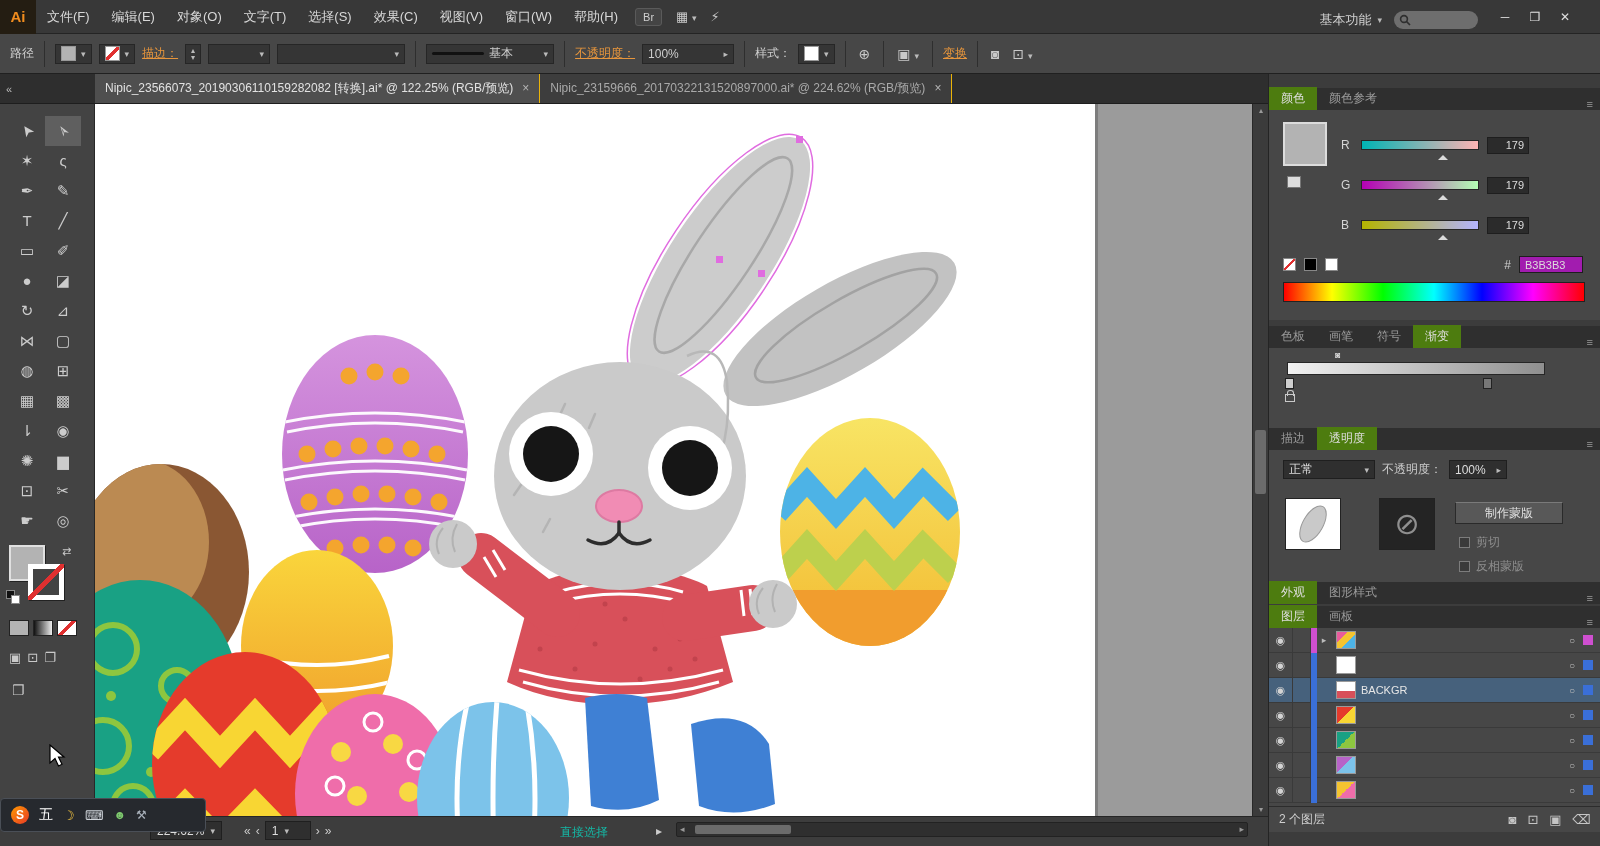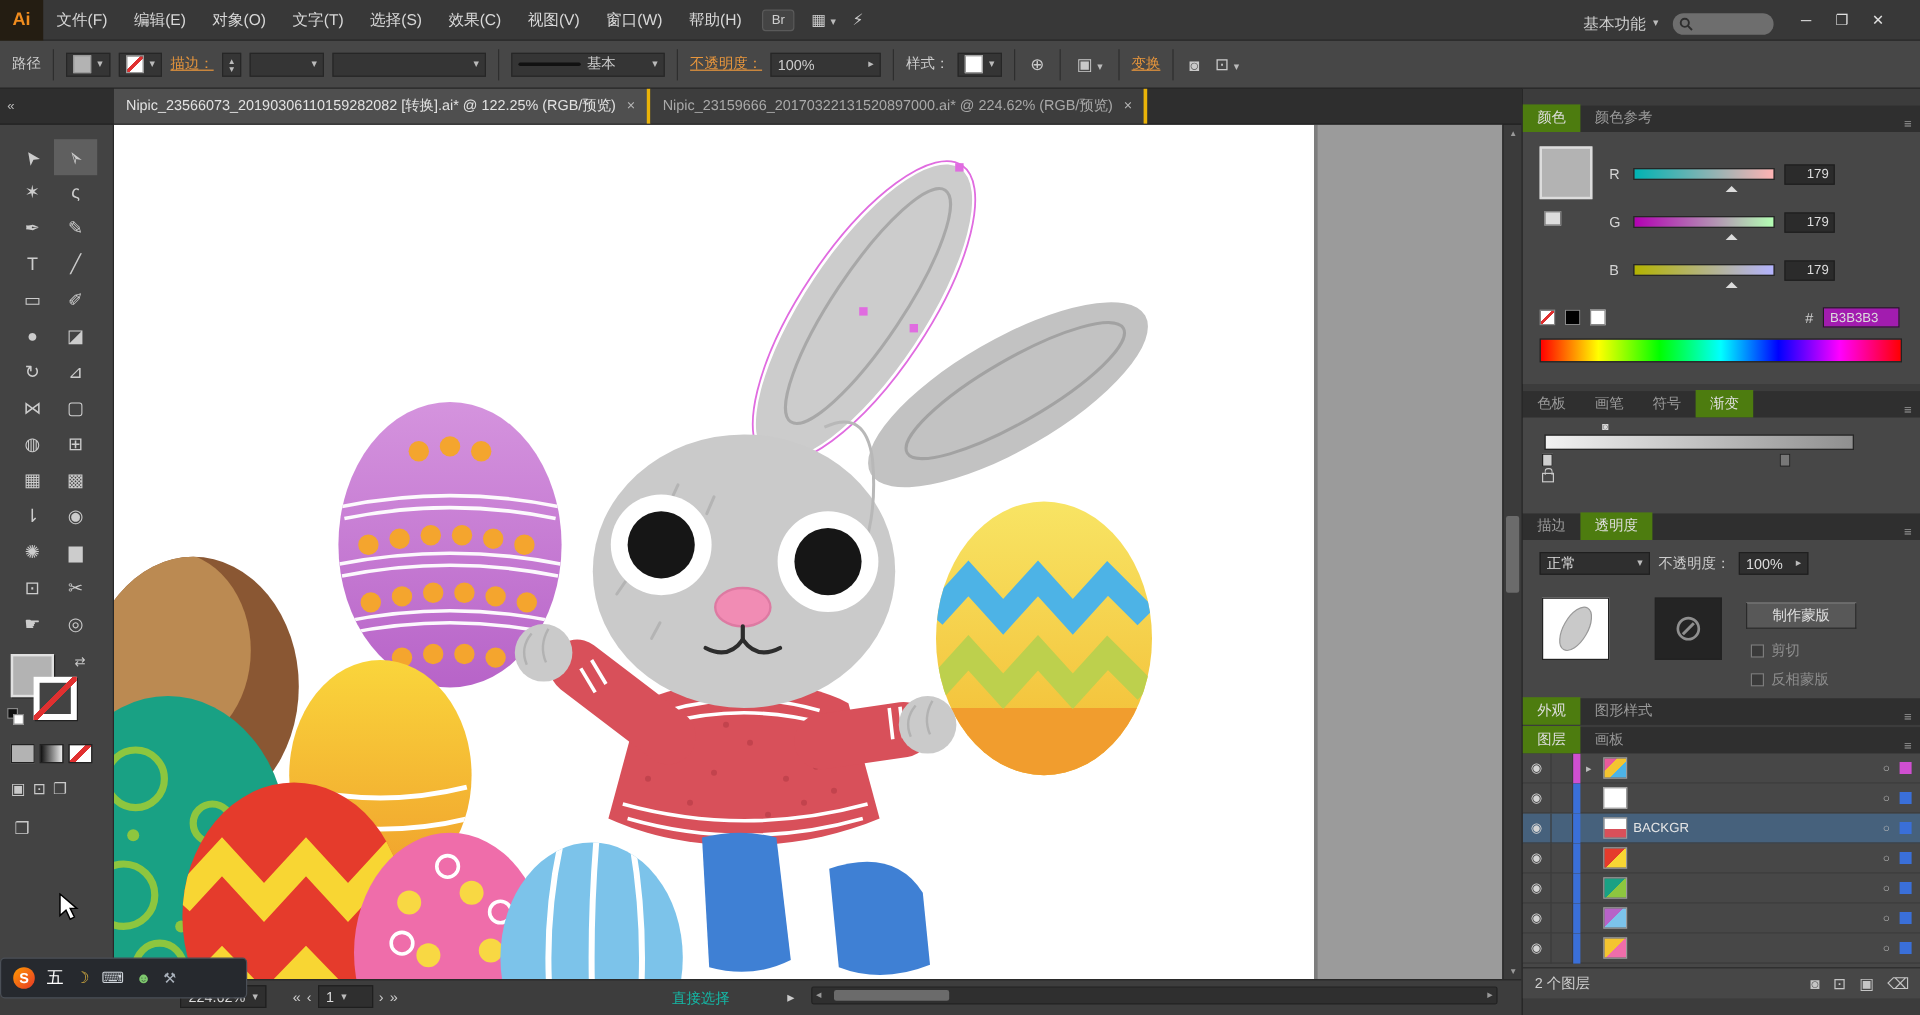--- a/index.html
+++ b/index.html
@@ -30,21 +30,21 @@
   .sw-white{background:#fff}
   .link{color:#e8963c;text-decoration:underline;cursor:pointer;white-space:nowrap}
   .caret{color:#bbb;font-size:9px}
   .stepper{display:flex;flex-direction:column;line-height:7px;font-size:8px;color:#bbb}
   .brushline{width:52px;height:3px;background:#111;border-radius:2px}
   .cb-ico{font-size:14px;color:#c9c9c9;padding:0 3px}
 
   
   .tabbar{position:absolute;left:0;top:74px;width:1268px;height:30px;background:#2e2e2e;border-bottom:1px solid #1e1e1e;display:flex;align-items:flex-end;font-size:12px}
   .collapse{width:95px;color:#bdbdbd;font-size:11px;padding-left:6px;line-height:28px}
-  .doc-tab{height:29px;line-height:29px;padding:0 10px;background:#3d3d3d;border-right:3px solid #eab308;color:#a9a9a9;display:flex;align-items:center;gap:9px;white-space:nowrap;overflow:hidden}
+  .doc-tab{height:29px;line-height:29px;padding:0 10px;background:#3d3d3d;border-right:1px solid #eab308;color:#a9a9a9;display:flex;align-items:center;gap:9px;white-space:nowrap;overflow:hidden}
   .doc-tab.active{background:#4f4f4f;color:#e2e2e2}
   .tab-close{color:#b5b5b5;font-size:12px}
 
   
   .toolbar{position:absolute;left:0;top:104px;width:95px;height:712px;background:#434343;border-right:1px solid #282828}
   .tools{position:absolute;left:9px;top:12px;display:grid;grid-template-columns:36px 36px;grid-auto-rows:30px}
   .tool{color:#cccccc;font-size:15px;text-align:center;line-height:30px;cursor:pointer}
   .tool.active{background:#5f5f5f}
   .tool .rot{display:inline-block;transform:rotate(-125deg)}
   .fill-proxy{position:absolute;left:9px;top:441px;width:36px;height:36px;background:#b3b3b3;border:2px solid #e0e0e0;box-shadow:1px 1px 0 #222}
@@ -120,21 +120,21 @@
   .glock{position:absolute;left:16px;top:46px;width:10px;height:8px;border:1px solid #c9c9c9}
   .glock:before{content:"";position:absolute;top:-5px;left:1px;width:5px;height:5px;border:1px solid #c9c9c9;border-bottom:none;border-radius:3px 3px 0 0}
 
   
   .trow{position:absolute;left:14px;top:10px;display:flex;align-items:center;gap:7px;width:300px}
   .tsel{width:92px;height:19px;background:#2f2f2f;border:1px solid #1f1f1f;display:flex;align-items:center;justify-content:space-between;padding:0 5px;color:#ddd}
   .topac{width:58px;height:19px;background:#2f2f2f;border:1px solid #1f1f1f;display:flex;align-items:center;justify-content:space-between;padding:0 5px;color:#ddd}
   .tthumb{position:absolute;top:48px;width:56px;height:52px;border:1px solid #222}
   .tthumb.art{left:16px;background:#fff}
   .tthumb.mask{left:110px;background:#242424;color:#8f8f8f;font-size:30px;text-align:center;line-height:50px}
-  .makemask{position:absolute;left:186px;top:52px;width:92px;height:22px;background:#585858;border:1px solid #2a2a2a;border-top-color:#7a7a7a;border-radius:0;color:#e0e0e0;text-align:center;line-height:20px}
+  .makemask{position:absolute;left:186px;top:52px;width:108px;height:22px;background:#585858;border:1px solid #2a2a2a;border-top-color:#7a7a7a;border-radius:0;color:#e0e0e0;text-align:center;line-height:20px}
   .tcheck{position:absolute;left:190px;display:flex;align-items:center;gap:6px;color:#8d8d8d}
   .cbx{width:11px;height:11px;background:#3a3a3a;border:1px solid #7c7c7c;display:inline-block}
 
   
   .lrow{position:absolute;left:0;width:332px;height:25px;display:flex;align-items:center;border-bottom:1px solid #3a3a3a;background:#474747}
   .lrow.sel{background:#46617c}
   .leye{width:24px;text-align:center;color:#d3d3d3;border-right:1px solid #3a3a3a;font-size:11px;line-height:25px;height:25px}
   .lblank{width:18px;height:25px;border-right:1px solid #3a3a3a}
   .lstrip{width:6px;height:25px}
   .lexp{width:14px;color:#bbb;font-size:9px;text-align:center}

